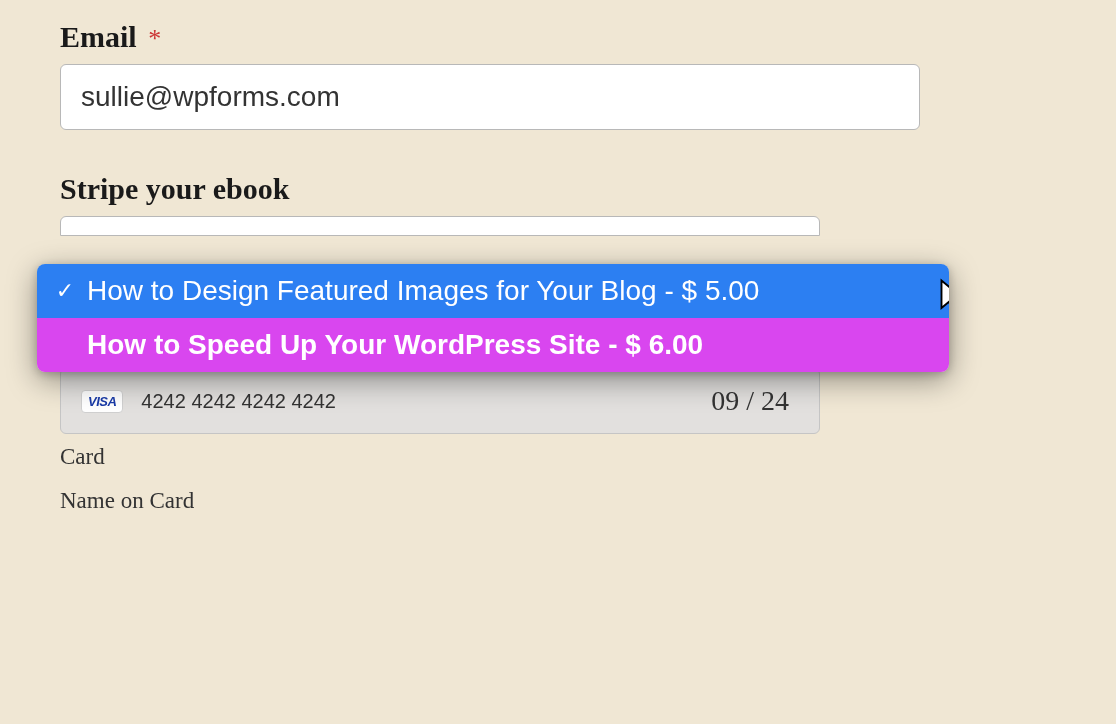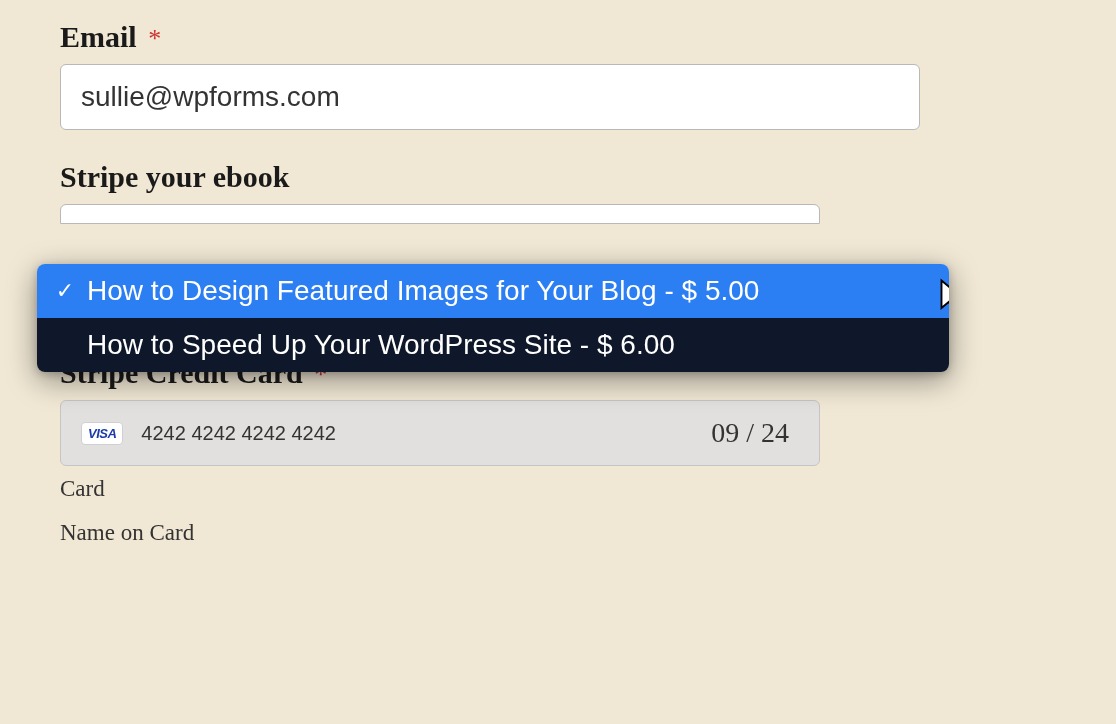--- a/index.html
+++ b/index.html
@@ -9,21 +9,21 @@
     }
     body {
       background: #f0e7d4;
       font-family: Georgia, serif;
       width: 1116px;
       height: 724px;
       padding: 20px 60px;
       position: relative;
     }
     .field {
-      margin-bottom: 30px;
+      margin-bottom: 42px;
     }
     .label {
       font-weight: bold;
       font-size: 30px;
       color: #1a1a1a;
       margin-bottom: 10px;
       font-family: Georgia, 'Times New Roman', serif;
     }
     .required {
       color: #cc3333;
@@ -65,22 +65,23 @@
       font-family: -apple-system, Helvetica, Arial, sans-serif;
       display: flex;
       align-items: center;
       gap: 12px;
     }
     .dropdown-option.selected {
       background: #2c7ff2;
       color: #ffffff;
     }
     .dropdown-option.unselected {
-      background: #0f172a;
+      background: #d946ef;
       color: #ffffff;
+      font-weight: bold;
     }
     .checkmark {
       font-size: 22px;
       width: 20px;
       display: inline-block;
       text-align: center;
     }
     .checkmark-empty {
       width: 20px;
       display: inline-block;
@@ -169,24 +170,20 @@
       <path d="M 2 2 L 2 24 L 8 19 L 12 28 L 16 26 L 12 17 L 20 17 Z" fill="#ffffff" stroke="#000000" stroke-width="1.5"></path>
     </svg>
   </div>
   <div class="dropdown-option unselected">
     <span class="checkmark-empty"></span>
     <span>How to Speed Up Your WordPress Site - $ 6.00</span>
   </div>
 </div>
 
 <div class="field stripe-field">
-  <div class="label">
-    <span>Stripe Credit Card</span>
-    <span class="required">*</span>
-  </div>
   <div class="card-input-row">
     <span class="visa-badge">VISA</span>
     <span class="card-number">4242 4242 4242 4242</span>
     <span class="card-expiry">09 / 24</span>
   </div>
   <div class="sublabel">Card</div>
 
   <div class="name-input-wrap">
     <div class="sublabel">Name on Card</div>
   </div>

